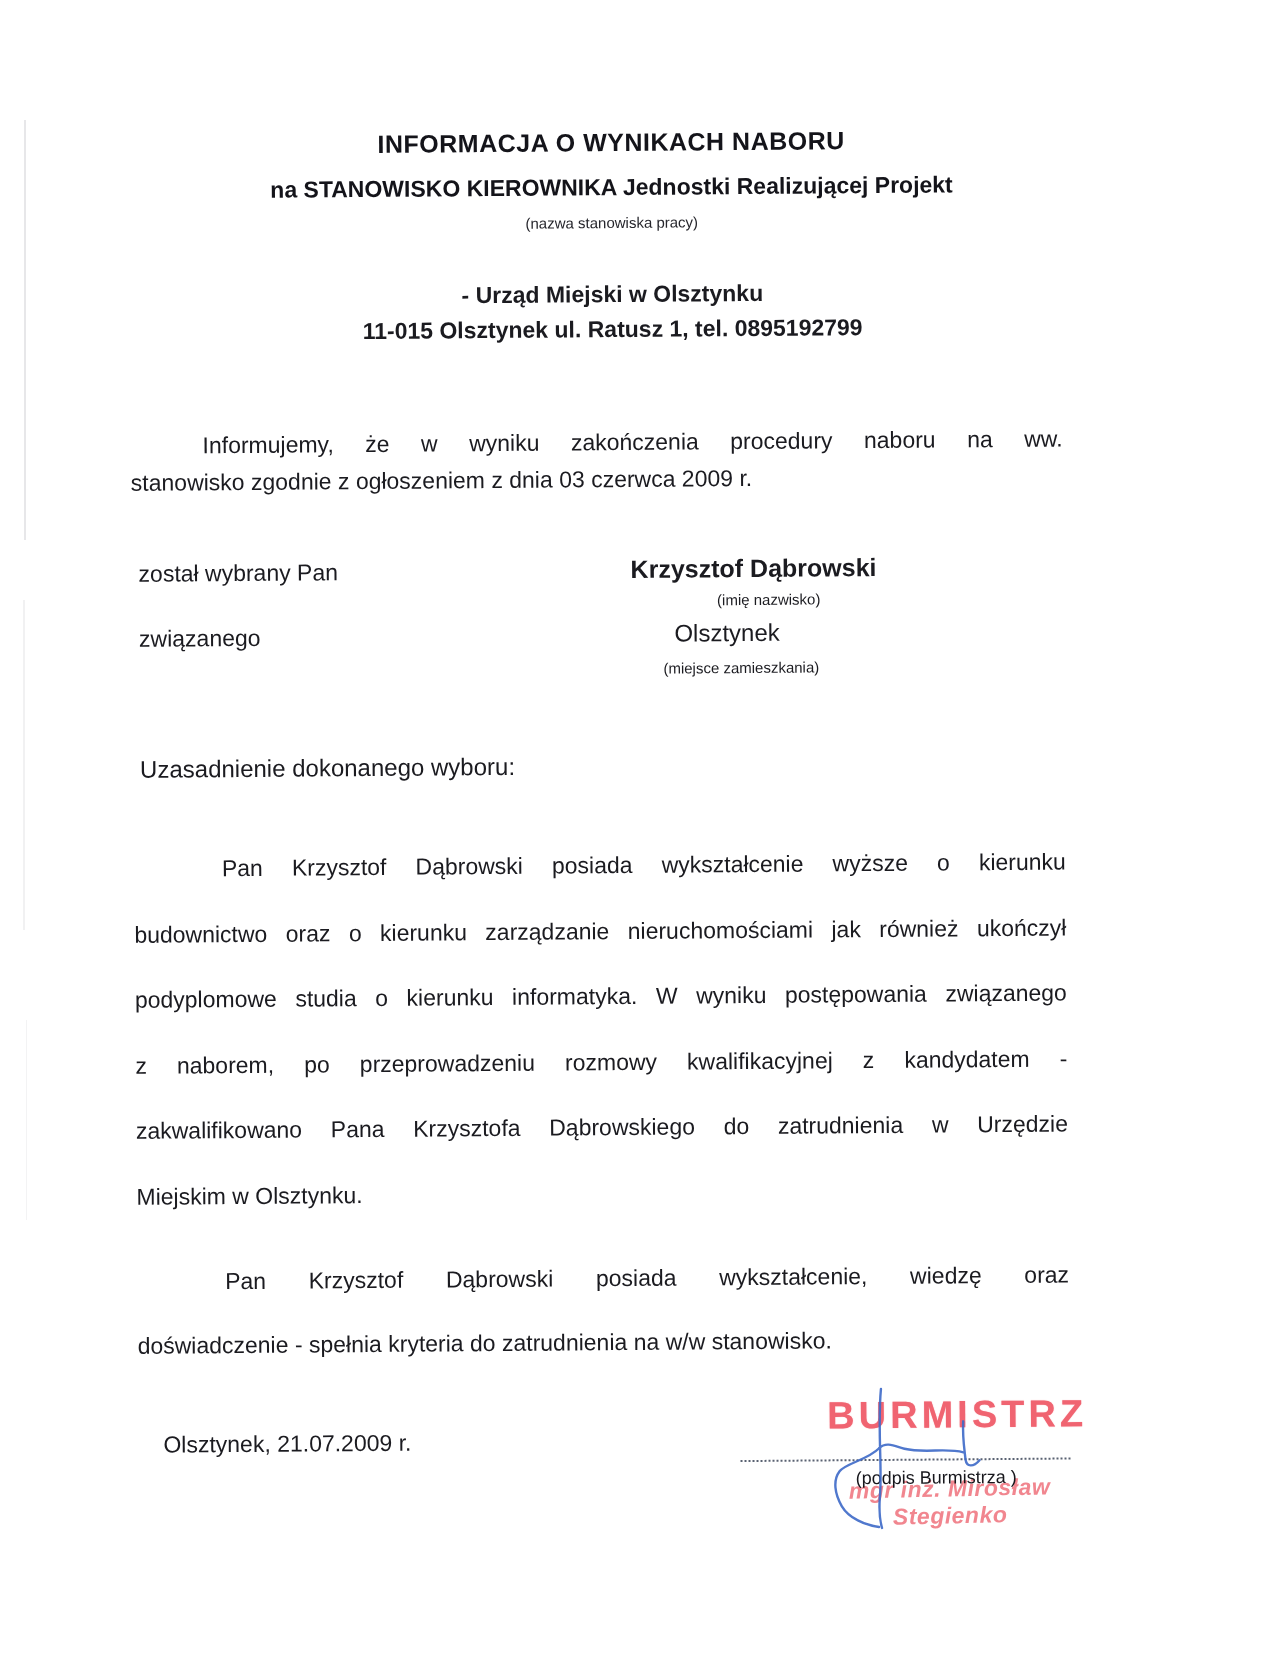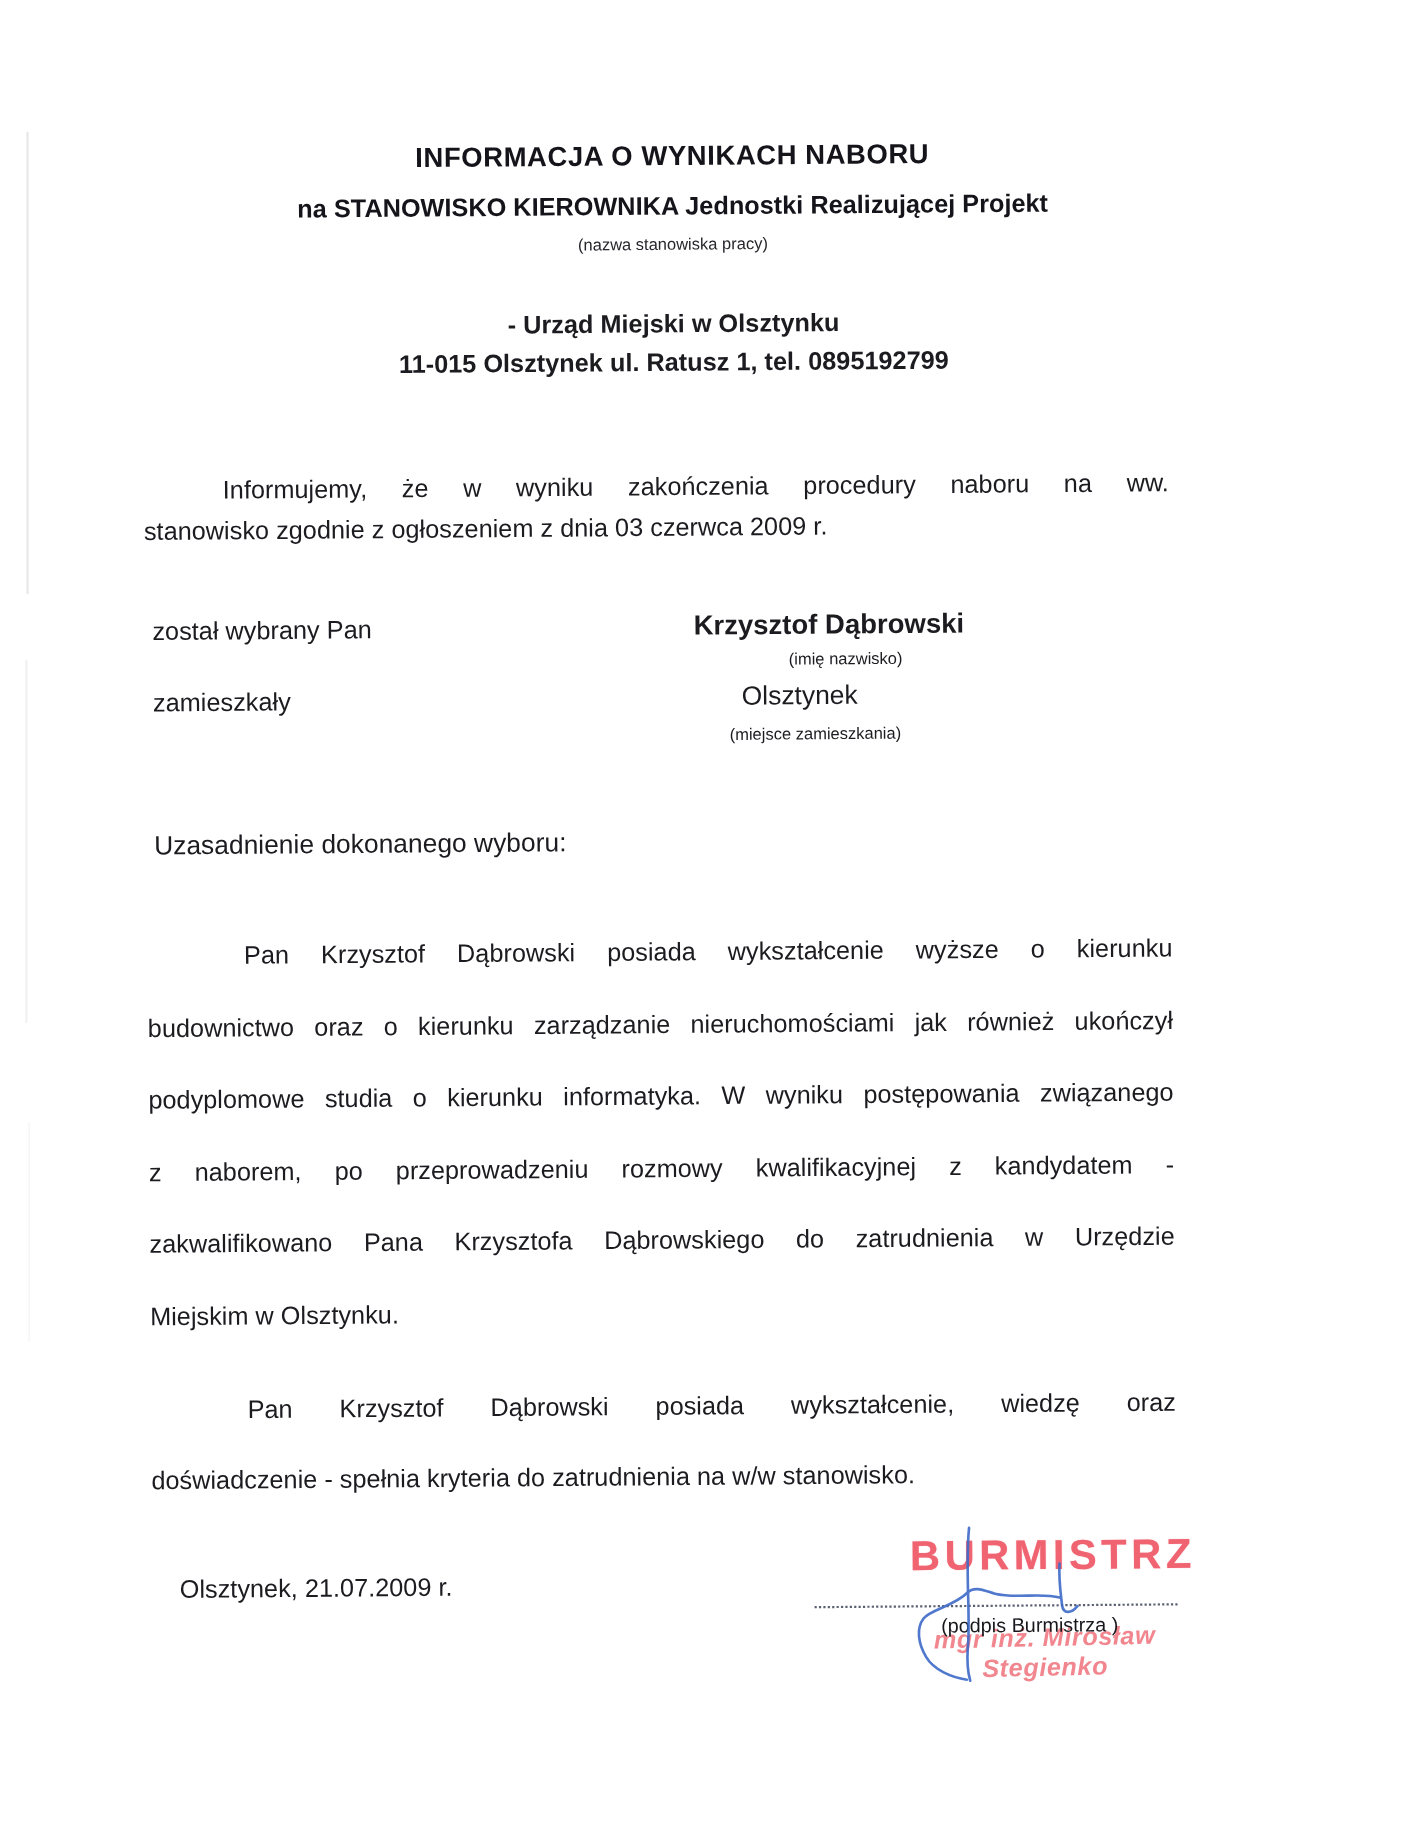--- a/index.html
+++ b/index.html
@@ -89,21 +89,21 @@
     <div class="hdr office2">11-015 Olsztynek ul. Ratusz 1, tel. 0895192799</div>
 
     <div class="para intro">
       <div class="jline l0">Informujemy, że w wyniku zakończenia procedury naboru na ww.</div>
       <div class="jline last">stanowisko zgodnie z ogłoszeniem z dnia 03 czerwca 2009 r.</div>
     </div>
 
     <div class="lbl chosen-lbl">został  wybrany Pan</div>
     <div class="val name-val">Krzysztof Dąbrowski</div>
     <div class="val name-cap">(imię nazwisko)</div>
-    <div class="lbl resid-lbl">zamieszkały</div>
+    <div class="lbl resid-lbl">związanego</div>
     <div class="val resid-val">Olsztynek</div>
     <div class="val resid-cap">(miejsce zamieszkania)</div>
 
     <div class="just-head">Uzasadnienie dokonanego wyboru:</div>
 
     <div class="para p1">
       <div class="jline l0">Pan  Krzysztof  Dąbrowski  posiada  wykształcenie  wyższe  o kierunku</div>
       <div class="jline">budownictwo oraz o kierunku zarządzanie nieruchomościami jak również ukończył</div>
       <div class="jline">podyplomowe studia o kierunku informatyka. W wyniku postępowania związanego</div>
       <div class="jline">z naborem, po przeprowadzeniu rozmowy kwalifikacyjnej z kandydatem -</div>

